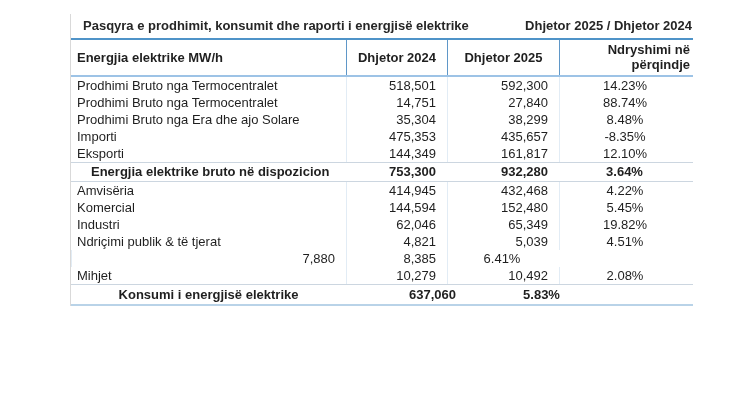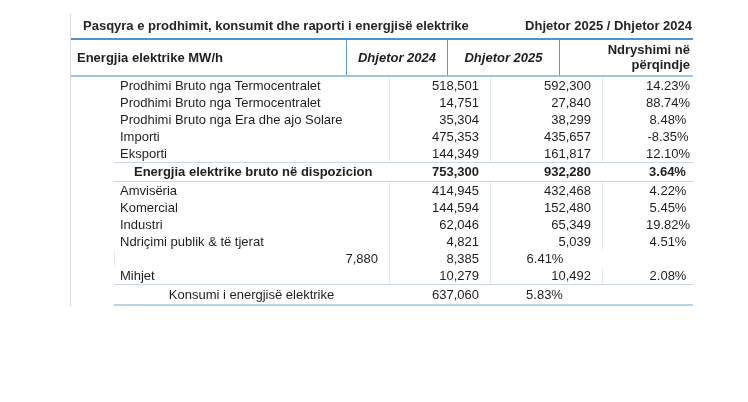--- a/index.html
+++ b/index.html
@@ -34,57 +34,57 @@
   .thead {
     display:grid;
     grid-template-columns:275px 101px 112px 134px;
     border-bottom:2px solid #9dc3e6;
     height:37px;
     font-weight:bold;
     font-size:13px;
   }
   .th { display:flex; align-items:center; }
   .th-label { padding-left:6px; }
-  .th-num { justify-content:center; border-left:1px solid #5f97c8;font-style:italic; }
+  .th-num { justify-content:center; border-left:1px solid #5f97c8; }
   .th-change {
     justify-content:flex-end;
     text-align:right;
     padding-right:3px;
     border-left:1px solid #5f97c8;
     line-height:1.15;
   }
   
   .row {
     display:grid;
     grid-template-columns:275px 101px 112px 134px;
     height:17px;
     line-height:17px;
     font-size:13px;
-    margin-left:43px;
   }
   .c { overflow:hidden; white-space:nowrap; }
   .c.label { padding-left:6px; }
   .c.num  { text-align:right; padding-right:11px; }
   .c.pct  { text-align:center; padding-right:3px; }
   .row.data .c.num, .row.data .c.pct { border-left:1px solid #e2ecf5; }
   
   .row.total {
     font-weight:bold;
     height:20px;
     line-height:18px;
     border-top:1px solid #ccd6e0;
     border-bottom:1px solid #ccd6e0;
   }
   .row.total .c.label { padding-left:20px; }
   .row.grand {
-    font-weight:normal;
+    font-weight:bold;
     height:22px;
     line-height:20px;
     border-top:1px solid #ccd6e0;
     border-bottom:2px solid #b9d3e8;
+    gap:20px;
   }
   .row.grand .c.label { padding-left:0; text-align:center; }
 </style>
 </head>
 <body>
 
 <div class="page">
   <div class="report">
 
     <div class="title-row">

